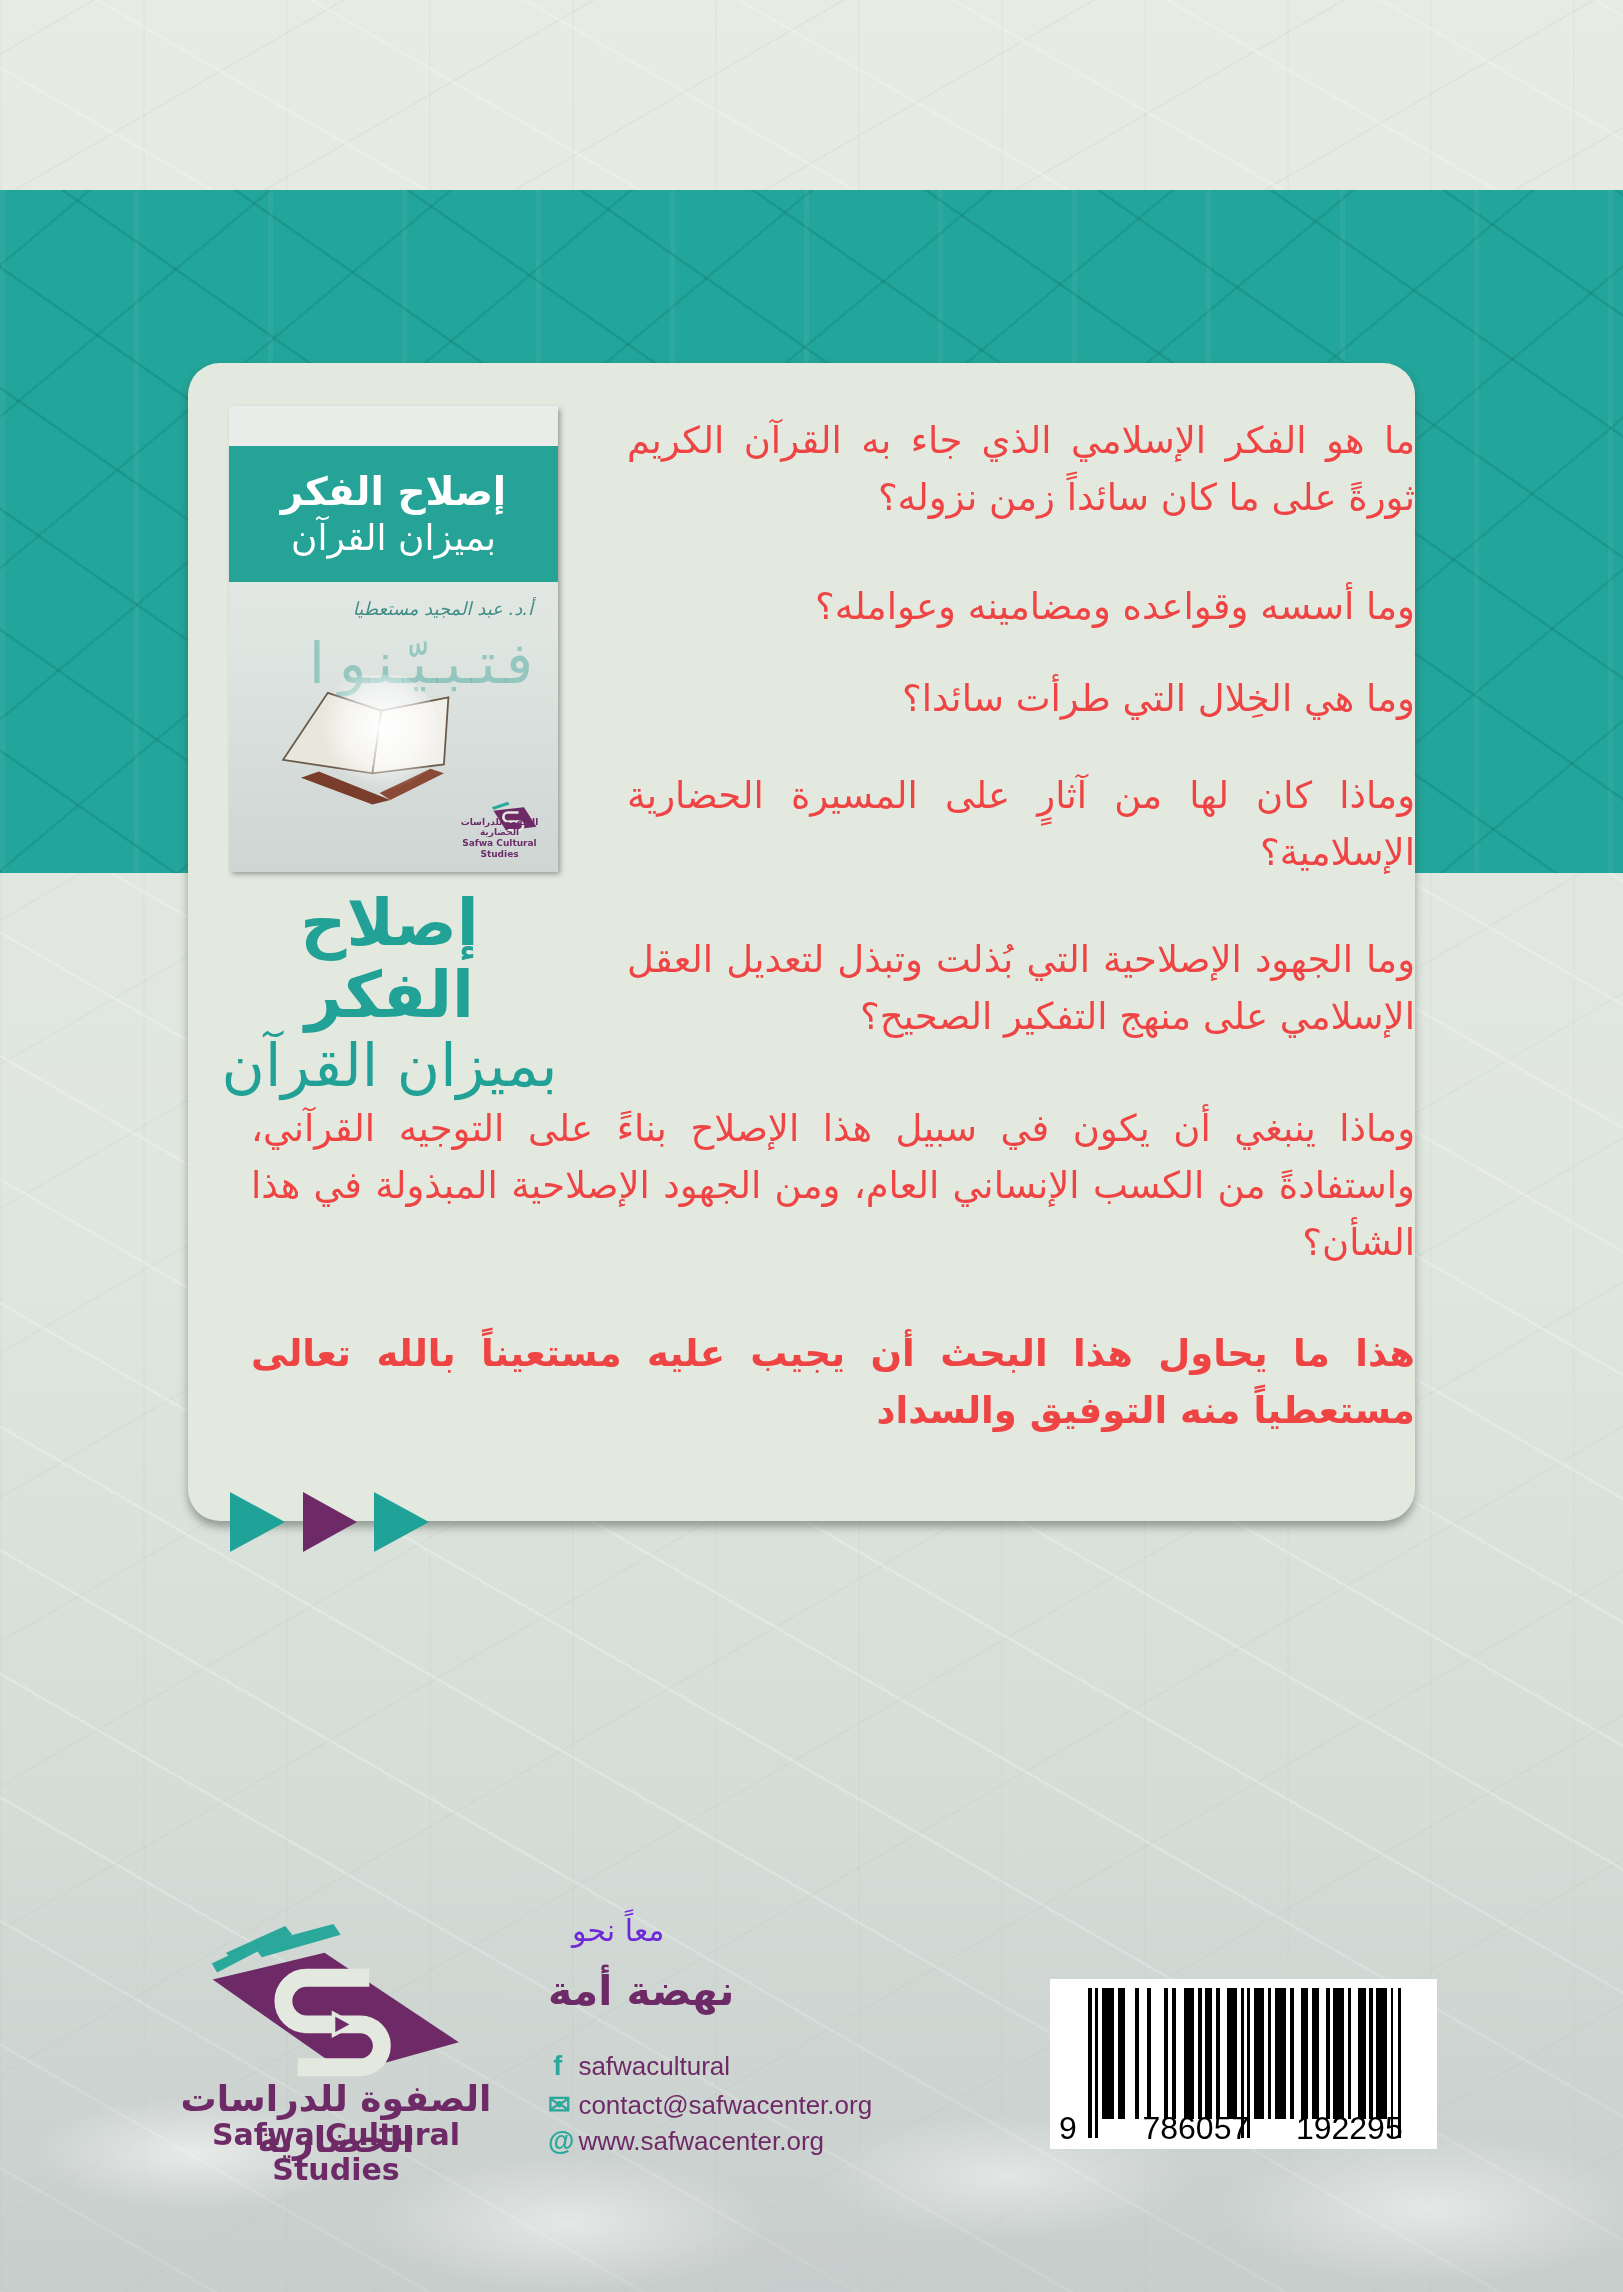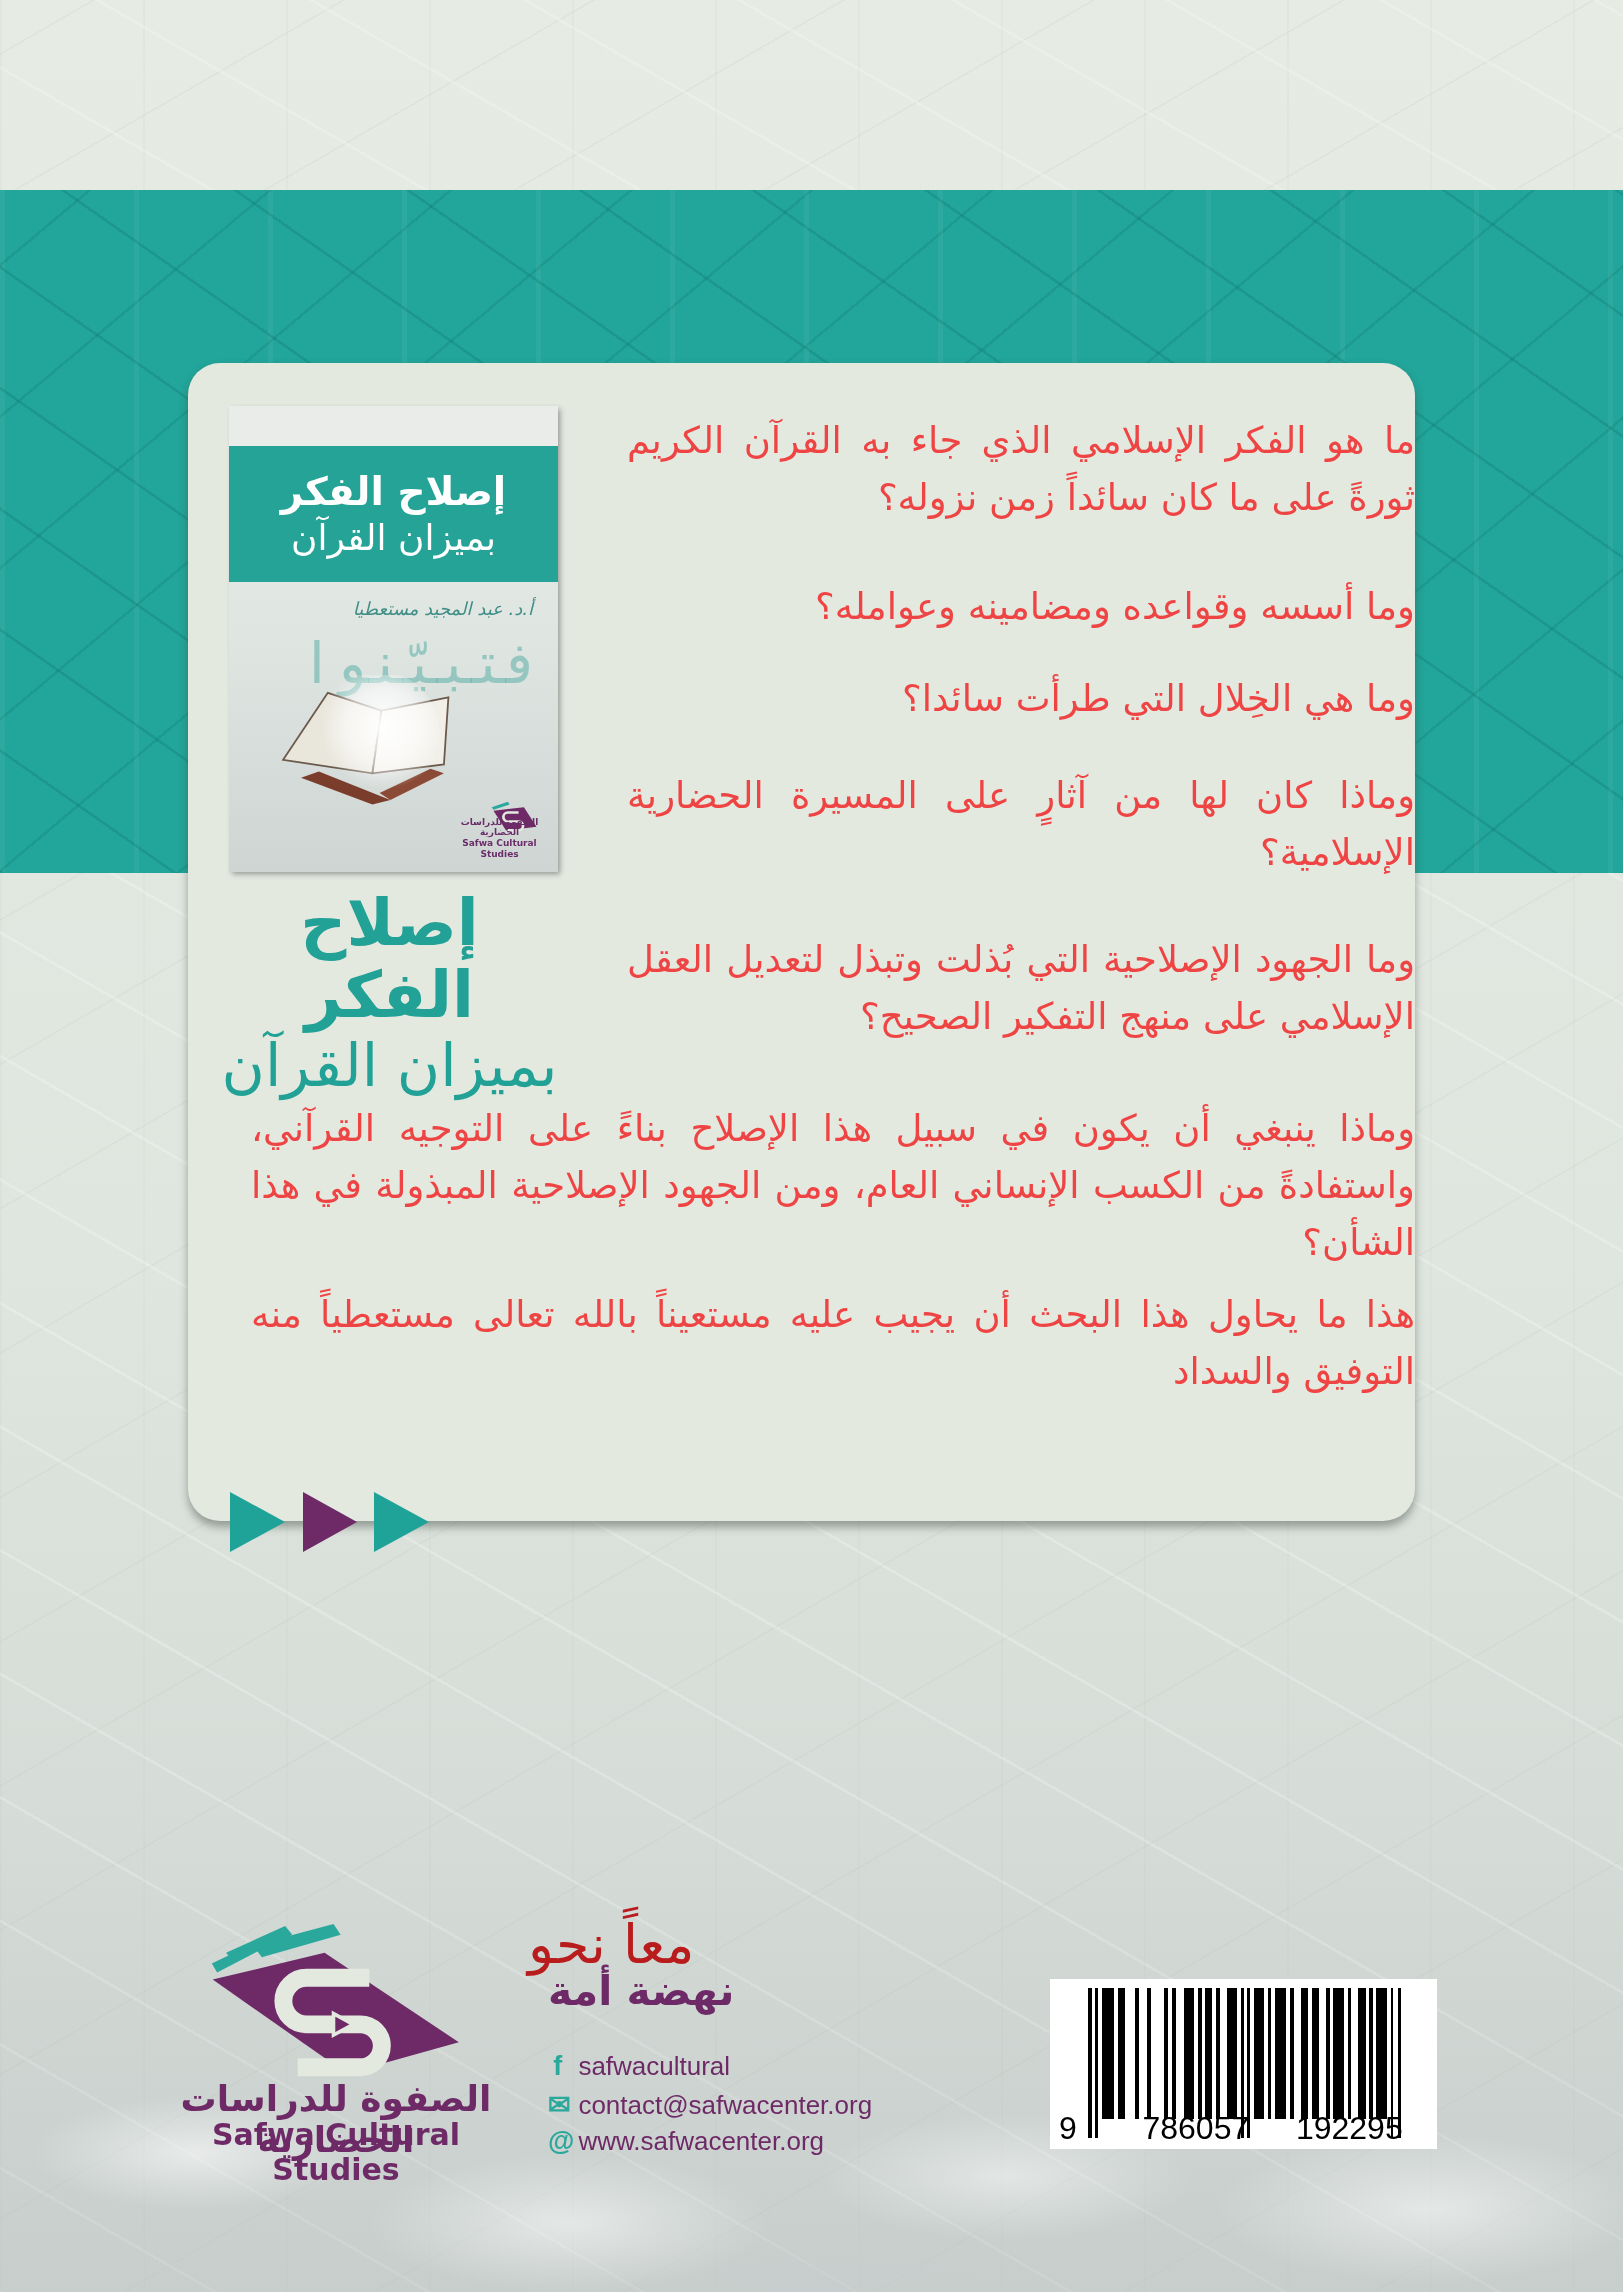--- a/index.html
+++ b/index.html
@@ -65,21 +65,21 @@
   }
   .big-title .t1 { font-size:64px; font-weight:bold; line-height:72px; }
   .big-title .t2 { font-size:59px; line-height:70px; }
   .para { position:absolute; right:209px; direction:rtl; color:#ef4444; font-size:37px; line-height:57px; text-align:justify; text-align-last:right; }
   .tri { position:absolute; width:0; height:0; border-top:30px solid transparent; border-bottom:30px solid transparent; }
   .tri.teal { border-left:55px solid #1fa398; }
   .tri.purple { border-left:54px solid #6e2a67; }
   .logo { position:absolute; left:199px; top:1908px; width:269px; height:179px; }
   .logo-ar { position:absolute; left:157px; top:2078px; width:358px; text-align:center; direction:rtl; font-size:36px; font-weight:bold; color:#6e2a67; }
   .logo-en { position:absolute; left:157px; top:2117px; width:358px; text-align:center; font-size:30px; font-weight:bold; color:#6e2a67; font-family:"DejaVu Sans", sans-serif; }
-  .slogan1 { position:absolute; left:528px; top:1913px; font-size:54px; color:#b91c1c; direction:rtl; }
+  .slogan1 { position:absolute; left:572px; top:1913px; font-size:30px; color:#6d28d9; direction:rtl; }
   .slogan2 { position:absolute; left:548px; top:1967px; font-size:41px; color:#6e2a67; font-weight:bold; direction:rtl; }
   .contact { position:absolute; left:548px; font-size:26px; color:#6e2a67; display:flex; align-items:center; gap:10.7px; font-family:"Liberation Sans", sans-serif; }
   .contact .ic { color:#2aa89c; font-weight:bold; width:19.7px; text-align:center; font-size:27px; }
   .barcode { position:absolute; left:1050px; top:1979px; width:387px; height:170px; background:#fff; }
   .bars { position:absolute; left:38px; top:9px; width:339px; height:134px; display:flex; align-items:flex-start; }
   .bar { background:#000; height:131px; }
   .bar.long { height:150px; }
   .isbn { position:absolute; left:5.4px; bottom:1.8px; width:376px; font-family:"Liberation Sans", sans-serif; font-size:32px; color:#000; display:flex; }
 </style>
 </head>
@@ -128,21 +128,21 @@
   <div class="t1">إصلاح الفكر</div>
   <div class="t2">بميزان القرآن</div>
 </div>
 
 <div class="para" style="top:412px; width:788px;">ما هو الفكر الإسلامي الذي جاء به القرآن الكريم ثورةً على ما كان سائداً زمن نزوله؟</div>
 <div class="para" style="top:578px; width:788px;">وما أسسه وقواعده ومضامينه وعوامله؟</div>
 <div class="para" style="top:670px; width:788px;">وما هي الخِلال التي طرأت سائدا؟</div>
 <div class="para" style="top:767px; width:788px;">وماذا كان لها من آثارٍ على المسيرة الحضارية الإسلامية؟</div>
 <div class="para" style="top:931px; width:788px;margin-left:24px;">وما الجهود الإصلاحية التي بُذلت وتبذل لتعديل العقل الإسلامي على منهج التفكير الصحيح؟</div>
 <div class="para" style="top:1100px; width:1164px;">وماذا ينبغي أن يكون في سبيل هذا الإصلاح بناءً على التوجيه القرآني، واستفادةً من الكسب الإنساني العام، ومن الجهود الإصلاحية المبذولة في هذا الشأن؟</div>
-<div class="para" style="top:1286px; width:1164px;">هذا ما يحاول هذا البحث أن يجيب عليه مستعيناً بالله تعالى مستعطياً منه التوفيق والسداد</div>
+<div class="para" style="top:1325px; width:1164px;font-weight:bold;">هذا ما يحاول هذا البحث أن يجيب عليه مستعيناً بالله تعالى مستعطياً منه التوفيق والسداد</div>
 
 <div class="tri teal" style="left:230px; top:1492px;"></div>
 <div class="tri purple" style="left:303px; top:1492px;"></div>
 <div class="tri teal" style="left:374px; top:1492px;"></div>
 
 <svg class="logo" viewBox="0 0 300 200">
   <polygon points="6,90 100,50 300,110 230,190 40,150" fill="none"></polygon>
   <polygon points="15,80 140,50 290,150 165,185" fill="#6e2a67" transform="rotate(0)"></polygon>
   <polygon points="14,62 60,40 66,48 20,72" fill="#2aa89c"></polygon>
   <polygon points="30,50 96,20 104,30 38,60" fill="#2aa89c"></polygon>

